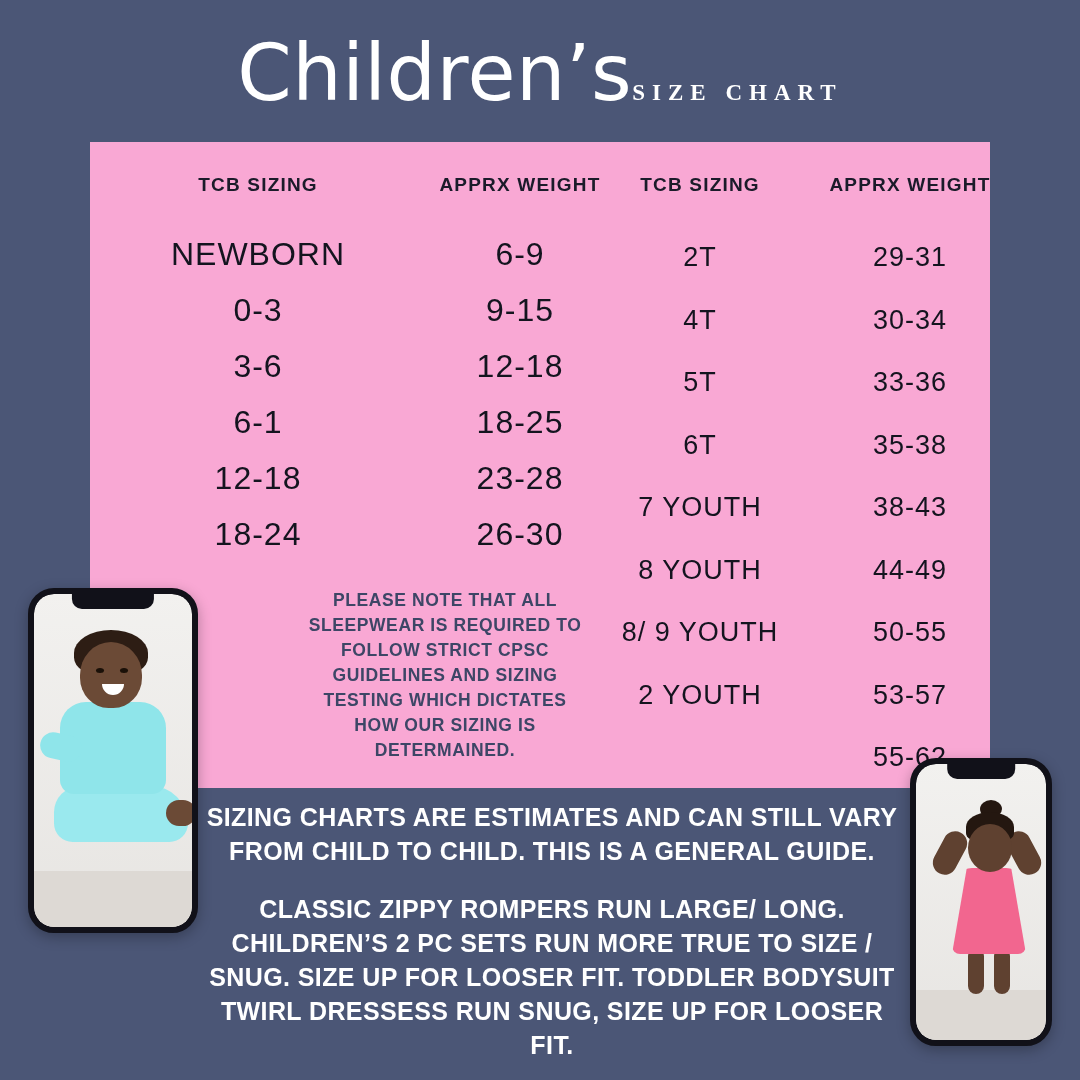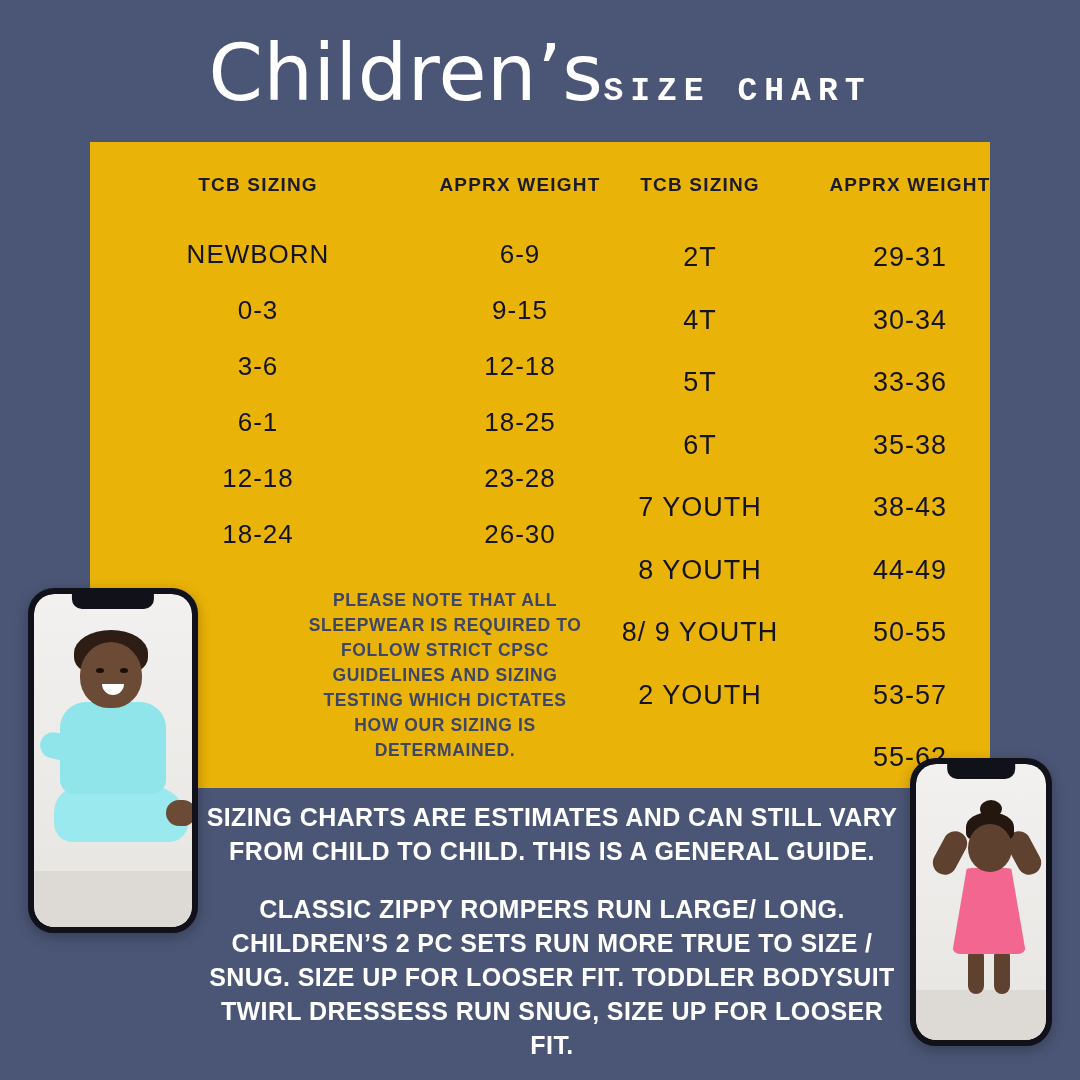--- a/index.html
+++ b/index.html
@@ -25,33 +25,33 @@
   }
   .title-main {
     font-family: "DejaVu Sans", sans-serif;
     font-weight: 400;
     font-size: 78px;
     color: #ffffff;
     letter-spacing: 0.5px;
     line-height: 1;
   }
   .title-sub {
-    font-family: Liberation Mono, monospace;
-    font-weight: 700;
-    font-size: 33px;
+    font-family: Liberation Serif, serif;
+    font-weight: 700;
+    font-size: 23px;
     color: #ffffff;
     letter-spacing: 7px;
   }
 
   
   .panel {
     position: absolute;
     top: 142px; left: 90px;
     width: 900px; height: 646px;
-    background: #eab308;
+    background: #f9a8d4;
   }
 
   .col {
     position: absolute;
     text-align: center;
   }
   .col-head {
     font-family: "Liberation Sans", sans-serif;
     font-weight: 700;
     font-size: 19px;
@@ -64,21 +64,21 @@
   #col-left-size   { left: 38px;  top: 32px;  width: 260px; }
   #col-left-weight { left: 300px; top: 32px;  width: 260px; }
   
   #col-right-size  { left: 480px; top: 32px;  width: 260px; }
   #col-right-weight{ left: 700px; top: 32px;  width: 240px; }
 
   .rows { margin-top: 30px; }
   .row-cell {
     font-family: "Liberation Sans", sans-serif;
     font-weight: 400;
-    font-size: 26px;
+    font-size: 32px;
     color: #14141f;
     letter-spacing: 1px;
   }
   .left-rows .row-cell { line-height: 56px; }
   .right-rows .row-cell { line-height: 62.5px; font-size: 27px; }
 
   .note {
     position: absolute;
     left: 214px;
     top: 446px;

